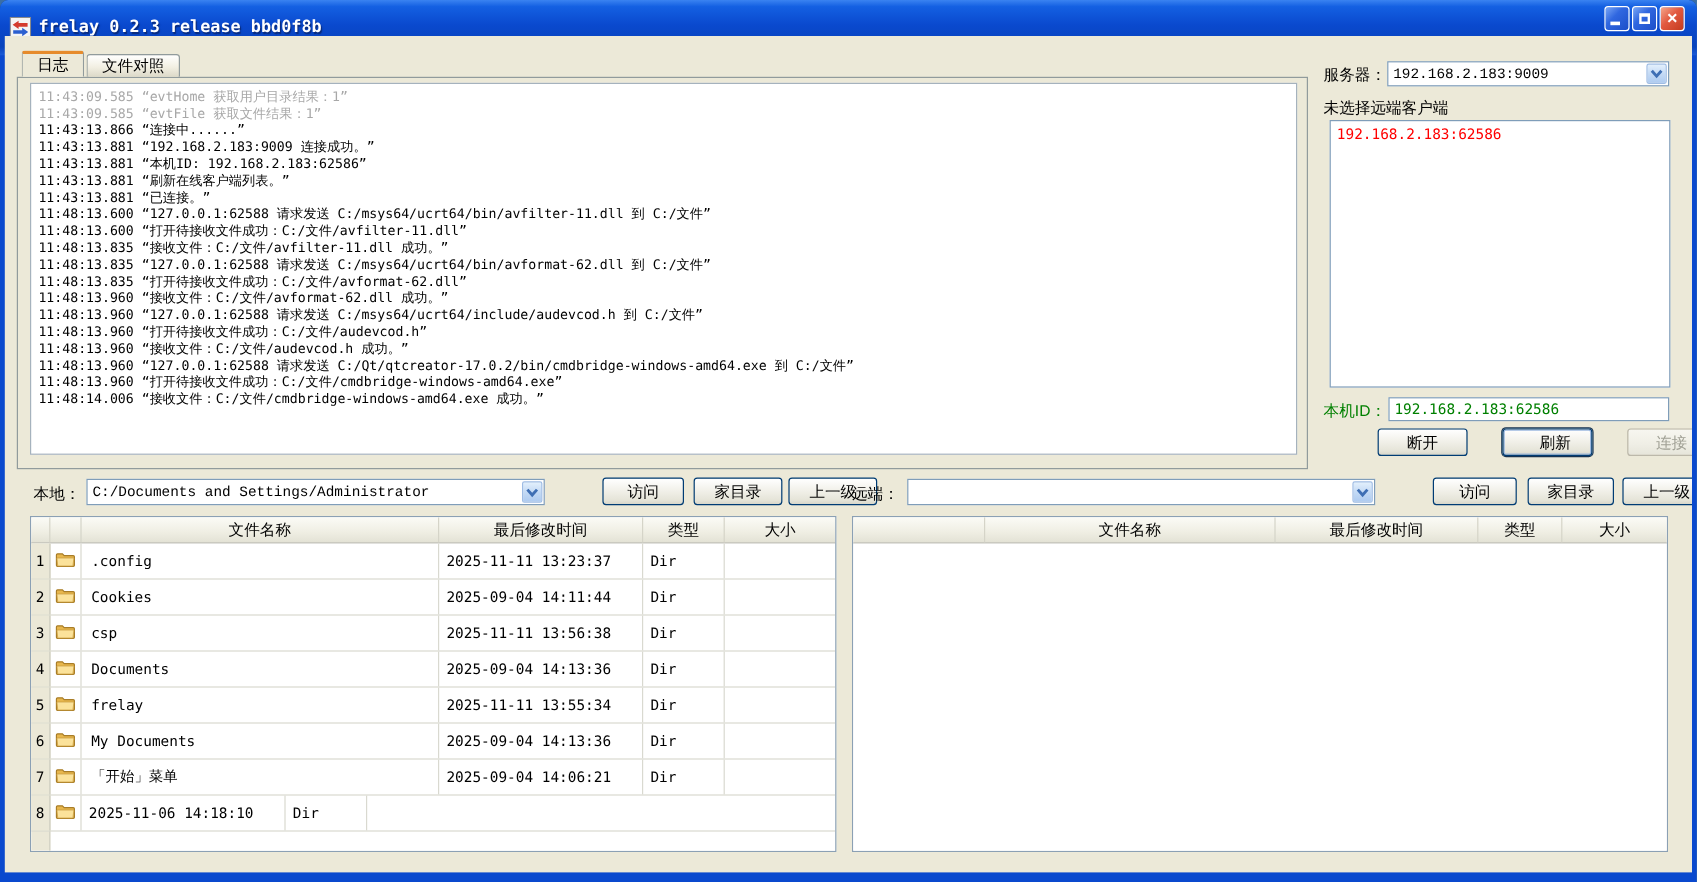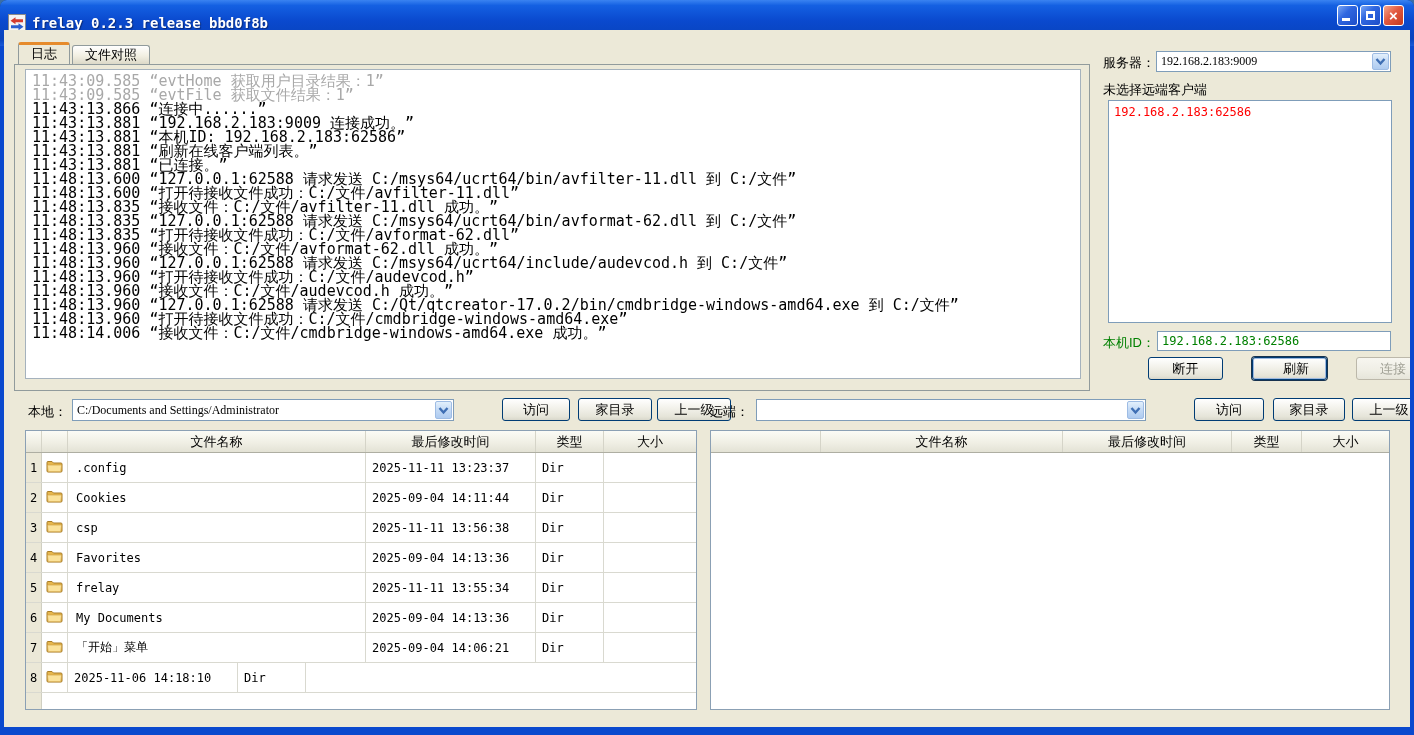--- a/index.html
+++ b/index.html
@@ -48,33 +48,33 @@
     background:#ece9d8;height:22px;line-height:15px;
     border-top:3px solid #e68b2c;padding-top:1px;position:relative;z-index:3;
   }
   .tabpane{
     position:absolute;left:0;top:22px;width:1076px;height:327px;
     background:#ece9d8;border:1px solid #919b9c;
   }
   .log-area{
     position:absolute;left:10px;top:4px;width:1056px;height:310px;
     background:#fff;border:1px solid #a5b2bd;overflow:hidden;
-    font-family:"DejaVu Sans Mono",monospace;font-size:15px;line-height:14px;
+    font-family:"DejaVu Sans Mono",monospace;font-size:11px;line-height:14px;
     padding:4px 6px;white-space:pre;color:#000;cursor:text;
   }
   .log-line{height:14px;}
   .log-line.muted{color:#a8a8a8;}
   
   .xp-label{position:absolute;font-size:13px;color:#000;white-space:nowrap;}
   .combo{
     position:absolute;background:#fff;border:1px solid #7f9db9;
     display:flex;align-items:center;cursor:pointer;
   }
   .combo-text{
-    flex:1;font-family:Liberation Serif, serif;font-size:12px;
+    flex:1;font-family:Liberation Mono, monospace;font-size:12px;
     padding:0 4px;overflow:hidden;white-space:nowrap;color:#000;
   }
   .combo-btn{
     width:17px;align-self:stretch;flex:0 0 auto;margin:1px;border-radius:2px;
     background:linear-gradient(180deg,#e3f0fc 0%,#c4daf5 50%,#aecbf0 100%);
     border:1px solid #9ebce4;display:flex;align-items:center;justify-content:center;
   }
   .xp-btn{
     position:absolute;height:23px;border:1px solid #003c74;border-radius:3px;
     background:linear-gradient(180deg,#ffffff 0%,#f2f1ea 45%,#e5e4d8 85%,#d8d7cb 100%);
@@ -271,21 +271,21 @@
             <div class="fcell cell-size col-size"></div>
           </div>
           <div class="frow">
             <div class="fcell cell-num col-num">4</div>
             <div class="fcell cell-icon col-icon">
               <span><svg width="17" height="14" viewBox="0 0 17 14">
                   <path d="M1 3.5 Q1 2.5 2 2.5 H6 L7.5 4 H15 Q16 4 16 5 V12 Q16 13 15 13 H2 Q1 13 1 12 Z" fill="#e7b64c" stroke="#a87d28"></path>
                   <path d="M1.4 6 H15.6 L14.8 12.4 Q14.7 12.7 14.3 12.7 H2.6 Q2.2 12.7 2.1 12.4 Z" fill="#fbe29a" stroke="#c79a3e" stroke-width="0.6"></path>
                 </svg></span>
             </div>
-            <div class="fcell cell-name col-name">Favorites</div>
+            <div class="fcell cell-name col-name">Documents</div>
             <div class="fcell cell-time col-time">2025-09-04 14:13:36</div>
             <div class="fcell cell-type col-type">Dir</div>
             <div class="fcell cell-size col-size"></div>
           </div>
           <div class="frow">
             <div class="fcell cell-num col-num">5</div>
             <div class="fcell cell-icon col-icon">
               <span><svg width="17" height="14" viewBox="0 0 17 14">
                   <path d="M1 3.5 Q1 2.5 2 2.5 H6 L7.5 4 H15 Q16 4 16 5 V12 Q16 13 15 13 H2 Q1 13 1 12 Z" fill="#e7b64c" stroke="#a87d28"></path>
                   <path d="M1.4 6 H15.6 L14.8 12.4 Q14.7 12.7 14.3 12.7 H2.6 Q2.2 12.7 2.1 12.4 Z" fill="#fbe29a" stroke="#c79a3e" stroke-width="0.6"></path>

